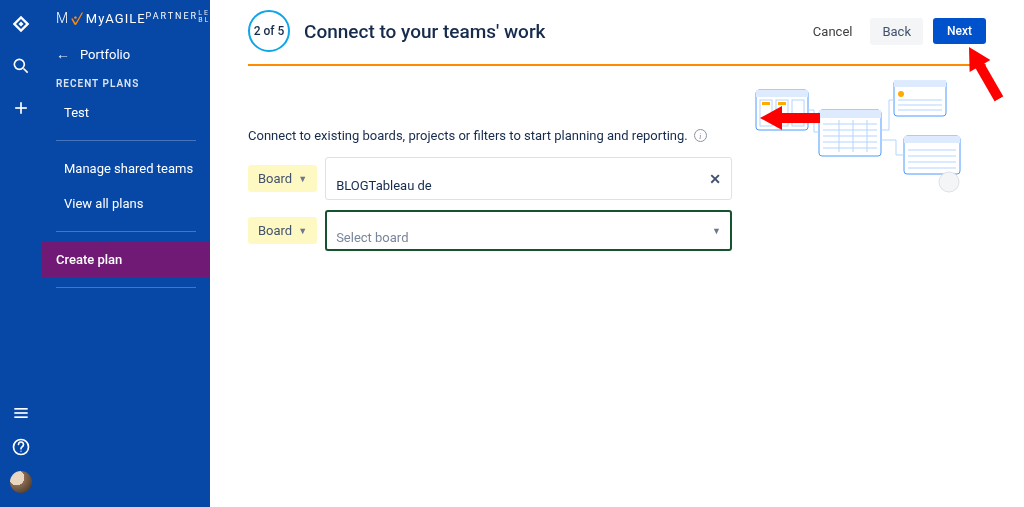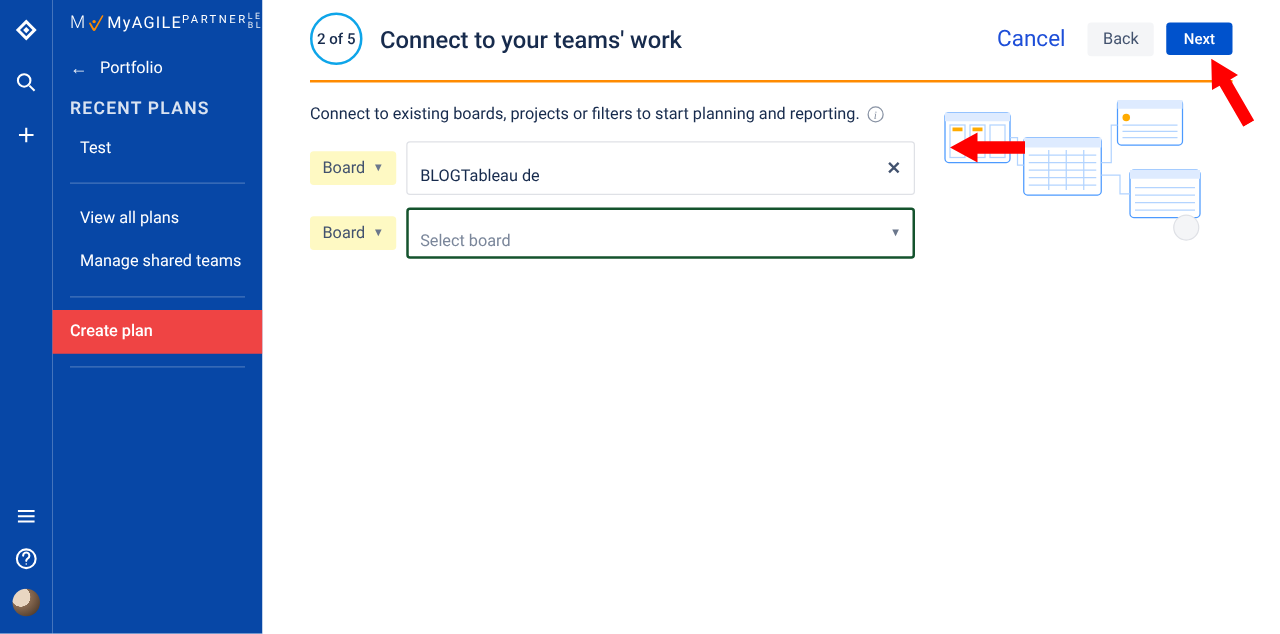--- a/index.html
+++ b/index.html
@@ -14,38 +14,38 @@
 
   
   .sidebar { position: absolute; left: 42px; top: 0; bottom: 0; width: 168px; background: #0747A6; color: #fff; padding-top: 10px; }
   .logo-row { display: flex; align-items: center; gap: 2px; padding: 0 12px 10px 14px; font-size: 14px; letter-spacing: 0.5px; }
   .logo-row .swoosh { color: #ff8b00; font-size: 20px; line-height: 0; }
   .brand { font-weight: 400; font-size: 13px; letter-spacing: 1px; }
   .brand-sub { font-size: 7px; letter-spacing: 2px; opacity: .9; margin-top: -2px; }
   .brand-box { display:flex; flex-direction:row; line-height:1; }
   .portfolio-row { display: flex; align-items: center; gap: 10px; padding: 10px 14px 16px 14px; font-size: 13px; }
   .back-arrow { font-size: 14px; opacity: .9; }
-  .section-title { font-size: 14px; letter-spacing: 1px; opacity: .85; padding: 0 14px 6px 14px; font-weight: 600; }
+  .section-title { font-size: 10px; letter-spacing: 1px; opacity: .85; padding: 0 14px 6px 14px; font-weight: 600; }
   .side-item { font-size: 13px; padding: 10px 14px; color: #fff; display: block; }
   .side-item.sub { padding-left: 22px; }
   .side-divider { margin: 10px 14px; border: 0; border-top: 1px solid rgba(255,255,255,.25); }
-  .side-item.active { background: #ef4444; font-weight: 500; }
+  .side-item.active { background: #701a75; font-weight: 500; }
 
   
   .main { position: absolute; left: 210px; right: 0; top: 0; bottom: 0; background: #fff; }
   .wizard-header { display: flex; align-items: center; gap: 14px; padding: 10px 38px 8px 38px; }
   .step-badge { width: 42px; height: 42px; border: 2px solid #0ea5e9; border-radius: 50%; display:flex; align-items:center; justify-content:center; font-size: 12px; color:#172B4D; font-weight:500; }
   .wizard-title { font-size: 19px; color: #172B4D; font-weight: 500; flex: 1; }
   .wizard-actions { display: flex; align-items: center; gap: 10px; }
-  .link-btn { color: #1d4ed8; font-size: 18px; background: none; border: none; padding: 6px 8px; cursor: pointer; }
+  .link-btn { color: #404040; font-size: 13px; background: none; border: none; padding: 6px 8px; cursor: pointer; }
   .btn-back { background: #F4F5F7; color: #42526E; font-size: 13px; border: none; padding: 6px 12px; border-radius: 3px; cursor:pointer; }
   .btn-next { background: #0052CC; color: #fff; font-size: 12px; border: none; padding: 6px 14px; border-radius: 3px; cursor:pointer; font-weight:500; }
   .orange-line { margin: 4px 38px 0 38px; border: 0; border-top: 2px solid #FF8B00; }
 
-  .subtext-row { padding: 18px 38px 14px 38px; font-size: 13px; color:#172B4D; display:flex; align-items:center; gap:6px; }
+  .subtext-row { padding: 18px 38px 14px 38px; font-size: 13px; color:#172B4D; display:flex; align-items:center; gap:6px;margin-top:44px; }
   .info-icon { width:13px; height:13px; border:1px solid #8993A4; border-radius:50%; display:inline-flex; align-items:center; justify-content:center; font-size:9px; color:#8993A4; font-style: italic; font-family: Georgia, serif; }
 
   .form-area { padding: 0 38px; display:flex; flex-direction:column; gap:10px; width: 560px; }
   .form-row { display:flex; gap:8px; align-items:center; }
   .issue-source { display:flex; align-items:center; gap:6px; background:#fef9c3; border-radius:3px; padding:6px 10px; font-size:13px; color:#42526E; min-width: 68px; justify-content:flex-end; }
   .dropdown-caret { font-size:9px; color:#6B778C; }
   .select-control { flex:1; display:flex; align-items:center; justify-content:space-between; border:1px solid #DFE1E6; border-radius:3px; padding:6px 10px; font-size:13px; color:#172B4D; min-width: 200px; background:#fff; }
   .select-control.highlight { border: 2px solid #14532d; padding:4px 9px; }
   .select-control .value { color:#172B4D;margin-top:14px; }
   .select-control.placeholder .value { color:#7A869A; }
@@ -115,22 +115,22 @@
       <span class="brand-sub">LE BLOG</span>
     </div>
   </div>
   <div class="portfolio-row">
     <span class="back-arrow">←</span>
     <span>Portfolio</span>
   </div>
   <div class="section-title">RECENT PLANS</div>
   <a class="side-item sub">Test</a>
   <hr class="side-divider">
+  <a class="side-item sub">Manage shared teams</a>
   <a class="side-item sub">View all plans</a>
-  <a class="side-item sub">Manage shared teams</a>
   <hr class="side-divider">
   <a class="side-item active">Create plan</a>
   <hr class="side-divider">
 </div>
 
 <div class="main">
   <div class="wizard-header">
     <div class="step-badge">
         <span>2 of 5</span>
       </div>

